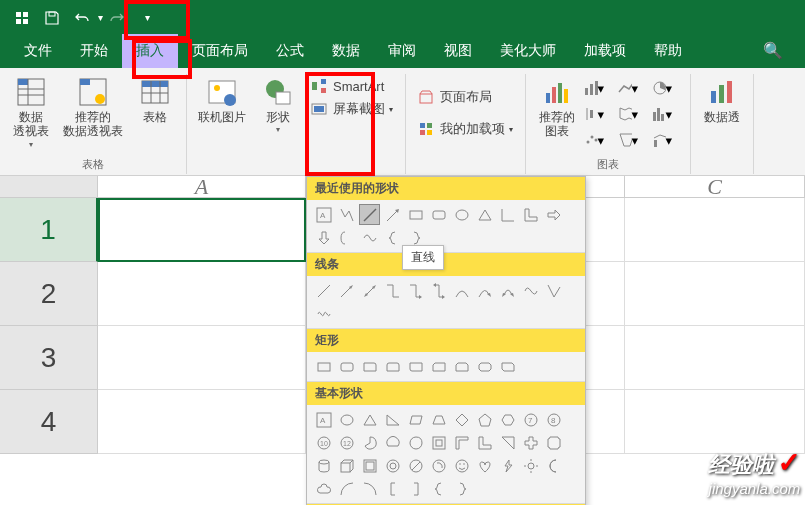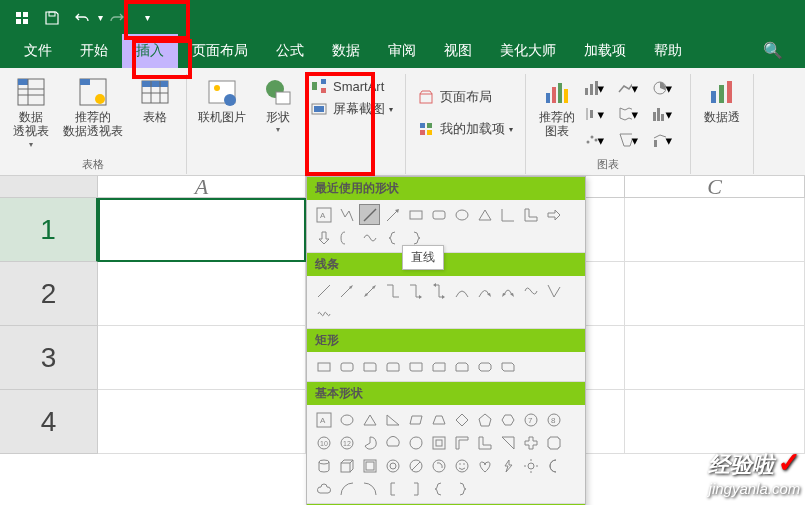--- a/index.html
+++ b/index.html
@@ -26,21 +26,21 @@
     .big-btn .label { font-size: 12px; text-align: center; color: #444; line-height: 1.2; }
     .big-btn .caret { font-size: 8px; color: #666; margin-top: 1px; }
     
     .small-btns { display: flex; flex-direction: column; gap: 2px; padding: 2px 0; }
     .small-btn { display: flex; align-items: center; padding: 2px 6px; cursor: pointer; font-size: 13px; color: #444; }
     .small-btn .icon { width: 18px; margin-right: 4px; display: inline-flex; }
     
     
     .shapes-dropdown { position: absolute; left: 306px; top: 176px; width: 280px; background: #f3f3f3; border: 1px solid #bababa; box-shadow: 2px 2px 6px rgba(0,0,0,0.2); z-index: 100; }
     .sd-section { border-bottom: 1px solid #dadada; }
-    .sd-title { background: #84cc16; padding: 3px 8px; font-size: 12px; color: #555; font-weight: bold; }
+    .sd-title { background: #fde047; padding: 3px 8px; font-size: 12px; color: #555; font-weight: bold; }
     .sd-shapes { padding: 4px 6px; display: flex; flex-wrap: wrap; gap: 2px; }
     .sd-shape { width: 21px; height: 21px; display: flex; align-items: center; justify-content: center; cursor: pointer; color: #888; }
     .sd-shape.highlighted { background: #c5c5c5; border: 1px solid #888; }
     .sd-shape svg { width: 16px; height: 16px; }
     
     .tooltip { position: absolute; background: #fff; border: 1px solid #bababa; padding: 3px 8px; font-size: 12px; color: #444; box-shadow: 1px 1px 3px rgba(0,0,0,0.15); z-index: 200; }
     
     
     .sheet { display: flex; position: absolute; top: 176px; left: 0; right: 0; bottom: 0; }
     .row-headers { width: 98px; }

